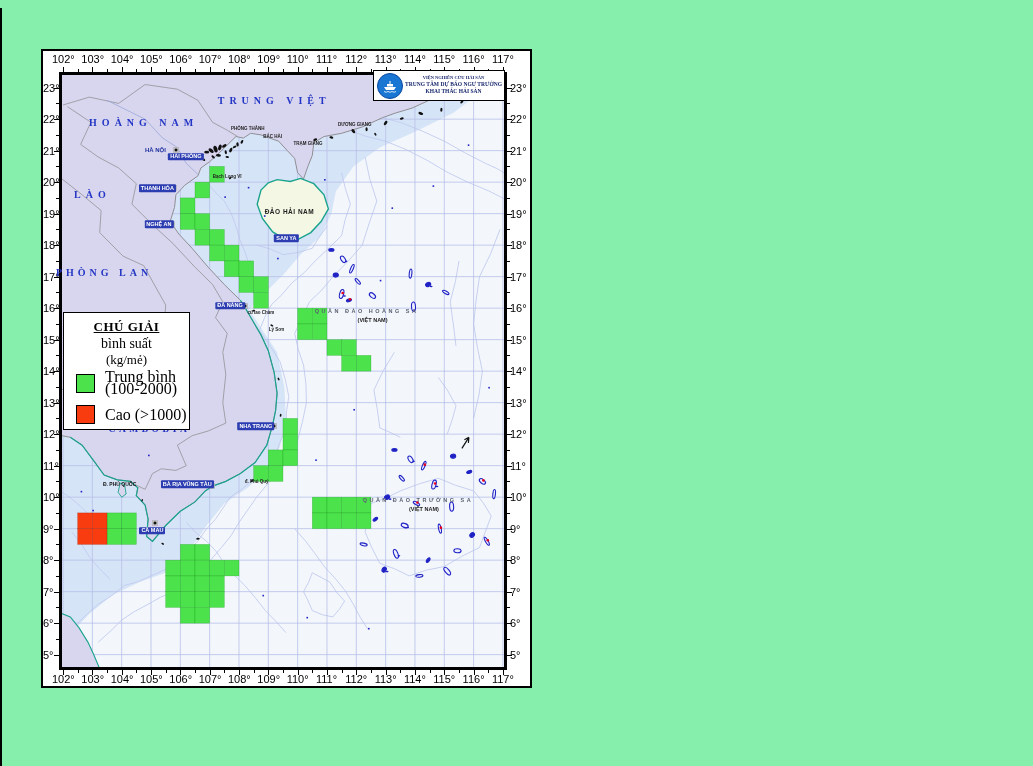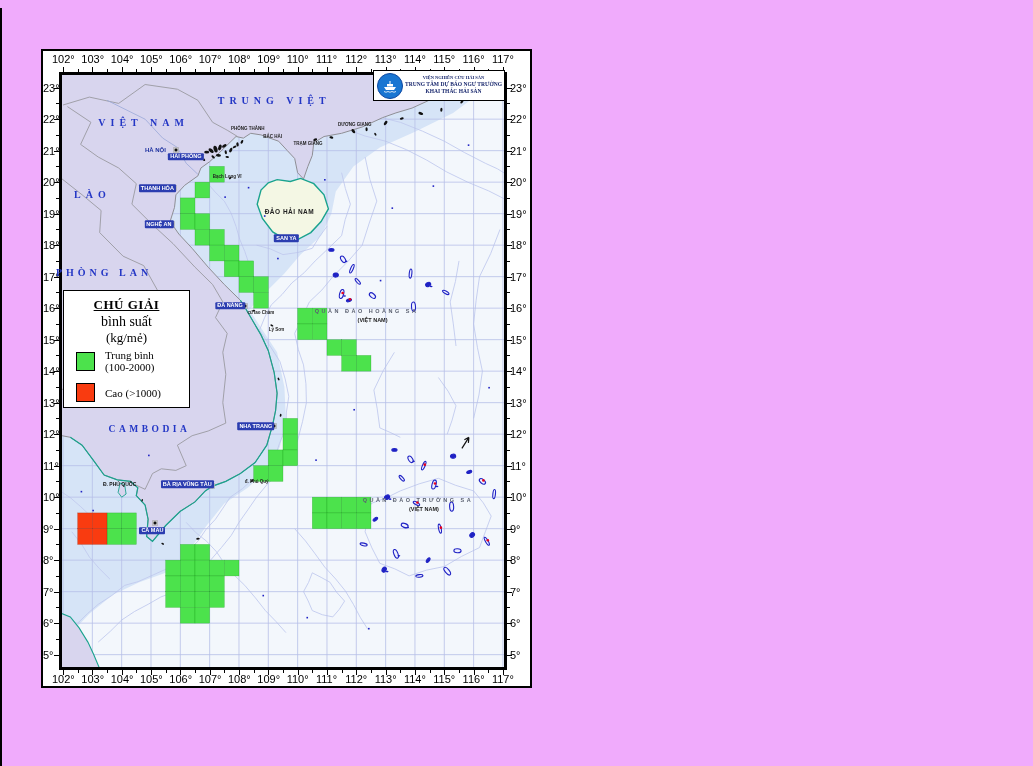--- a/index.html
+++ b/index.html
@@ -1,39 +1,39 @@
 <!DOCTYPE html>
 <html><head>
 <meta charset="utf-8">
 <style>
   html,body{margin:0;padding:0;background:#fff;}
-  #page{position:relative;width:1033px;height:766px;background:#f0abfc;overflow:hidden;
+  #page{position:relative;width:1033px;height:766px;background:#86efac;overflow:hidden;
         font-family:"Liberation Serif",serif;}
   #page-left-rule{position:absolute;left:0;top:8px;width:2px;height:758px;background:#000;}
   #outer-box{position:absolute;left:41px;top:49px;width:491px;height:639px;border:2px solid #000;box-sizing:border-box;background:#fff;}
   #plot-frame{position:absolute;left:59px;top:72px;width:448px;height:598px;border:3px solid #000;box-sizing:border-box;background:#f3f7fc;}
   #map-svg{position:absolute;left:62px;top:75px;}
   .axis-label{position:absolute;font-family:"Liberation Sans",sans-serif;font-size:11px;color:#000;white-space:nowrap;}
   .tick{position:absolute;background:#000;}
   .country-label{position:absolute;font-weight:bold;color:#2336c5;white-space:nowrap;transform:translate(-50%,-50%);}
   .city-box{position:absolute;font-family:"Liberation Sans",sans-serif;font-size:5.5px;font-weight:bold;
             color:#fff;background:#2b3db0;padding:0.5px 2px;border-radius:1px;white-space:nowrap;transform:translate(-100%,-50%);line-height:6.5px;}
   .city-plain{position:absolute;font-family:"Liberation Sans",sans-serif;font-size:6px;font-weight:bold;color:#1b2f9e;white-space:nowrap;transform:translate(-50%,-50%);}
   .tiny-label{position:absolute;font-family:"Liberation Sans",sans-serif;font-size:4.5px;font-weight:bold;color:#222;white-space:nowrap;transform:translate(-50%,-50%);}
   .region-label{position:absolute;font-family:"Liberation Sans",sans-serif;font-weight:bold;color:#222;white-space:nowrap;transform:translate(-50%,-50%);}
   .arch-label{position:absolute;font-family:"Liberation Sans",sans-serif;font-size:5.5px;font-weight:bold;color:#5a6070;letter-spacing:2.5px;white-space:nowrap;transform:translate(-50%,-50%);}
   .arch-sub{position:absolute;font-family:"Liberation Sans",sans-serif;font-size:5.5px;font-weight:bold;color:#222;letter-spacing:0;white-space:nowrap;transform:translate(-50%,-50%);}
   .city-dot{position:absolute;width:3px;height:3px;background:#111;border:0.5px solid #fff;transform:translate(-50%,-50%);}
-  #legend-box{position:absolute;left:63px;top:290px;width:127px;height:118px;background:#fff;border:1.2px solid #000;box-sizing:border-box;z-index:30;}
+  #legend-box{position:absolute;left:63px;top:312px;width:127px;height:118px;background:#fff;border:1.2px solid #000;box-sizing:border-box;z-index:30;}
   #legend-title{text-align:center;font-size:13px;font-weight:bold;text-decoration:underline;margin-top:6px;letter-spacing:0.5px;}
   #legend-unit1{text-align:center;font-size:14px;margin-top:1px;}
   #legend-unit2{text-align:center;font-size:13px;}
   .legend-row{position:absolute;left:12px;display:flex;align-items:center;}
   .legend-swatch{width:17px;height:17px;border:1px solid #000;margin-right:10px;flex:none;}
-  .legend-text{font-size:11px;line-height:12px;}
+  .legend-text{font-size:16px;line-height:12px;}
   #logo-box{position:absolute;left:373px;top:70px;width:132px;height:31px;background:#fff;border:1.5px solid #000;box-sizing:border-box;z-index:30;display:flex;align-items:center;}
   #logo-circle{width:24px;height:24px;border-radius:50%;background:#1976d2;border:1px solid #0d47a1;margin-left:3px;flex:none;display:flex;align-items:center;justify-content:center;}
   #logo-text{flex:1;text-align:center;color:#15246b;line-height:1;}
   #logo-line1{font-size:4.5px;font-weight:bold;margin-bottom:1.5px;}
   #logo-line2{font-size:5.5px;font-weight:bold;margin-bottom:1.5px;}
   #logo-line3{font-size:5.5px;font-weight:bold;}
   #bottom-title{position:absolute;left:41px;top:695px;width:491px;text-align:center;font-size:12.5px;font-weight:bold;color:#000;letter-spacing:0.3px;}
 </style>
 </head>
 <body>
@@ -489,21 +489,21 @@
       <div class="axis-label" style="left: 510px; top: 617.155px;">6°</div>
       <div class="tick" style="left: 54px; top: 623.155px; width: 5px; height: 1px;"></div>
       <div class="tick" style="left: 507px; top: 623.155px; width: 5px; height: 1px;"></div>
       <div class="tick" style="left: 56px; top: 638.905px; width: 3px; height: 1px;"></div>
       <div class="tick" style="left: 507px; top: 638.905px; width: 3px; height: 1px;"></div>
       <div class="axis-label" style="left: 43px; top: 648.655px;">5°</div>
       <div class="axis-label" style="left: 510px; top: 648.655px;">5°</div>
       <div class="tick" style="left: 54px; top: 654.655px; width: 5px; height: 1px;"></div>
       <div class="tick" style="left: 507px; top: 654.655px; width: 5px; height: 1px;"></div>
       <div class="country-label" style="left: 274.176px; top: 99.625px; font-size: 10px; letter-spacing: 5px;">TRUNG VIỆT</div>
-      <div class="country-label" style="left: 143.657px; top: 122.305px; font-size: 10px; letter-spacing: 5px;">VIỆT NAM</div>
+      <div class="country-label" style="left: 143.657px; top: 122.305px; font-size: 10px; letter-spacing: 5px;">HOÀNG NAM</div>
       <div class="country-label" style="left: 92.33px; top: 194.125px; font-size: 10px; letter-spacing: 5px;">LÀO</div>
       <div class="country-label" style="left: 104.062px; top: 271.93px; font-size: 10px; letter-spacing: 4px;">PHÒNG LAN</div>
       <div class="country-label" style="left: 149.524px; top: 429.43px; font-size: 9.5px; letter-spacing: 3.5px;">CAMBODIA</div>
       <div class="region-label" style="left: 289.428px; top: 211.135px; font-size: 6.5px; letter-spacing: 0.5px;">ĐẢO HẢI NAM</div>
       <div class="arch-label" style="left: 366.565px; top: 310.675px;">QUẦN ĐẢO HOÀNG SA</div>
       <div class="arch-sub" style="left: 372.565px; top: 319.675px;">(VIỆT NAM)</div>
       <div class="arch-label" style="left: 417.893px; top: 499.675px;">QUẦN ĐẢO TRƯỜNG SA</div>
       <div class="arch-sub" style="left: 423.893px; top: 508.675px;">(VIỆT NAM)</div>
       <div class="city-dot" style="left: 175.92px; top: 150.025px;"></div>
       <div class="city-plain" style="left: 165.92px; top: 150.025px; transform: translate(-100%, -50%);">HÀ NỘI</div>

